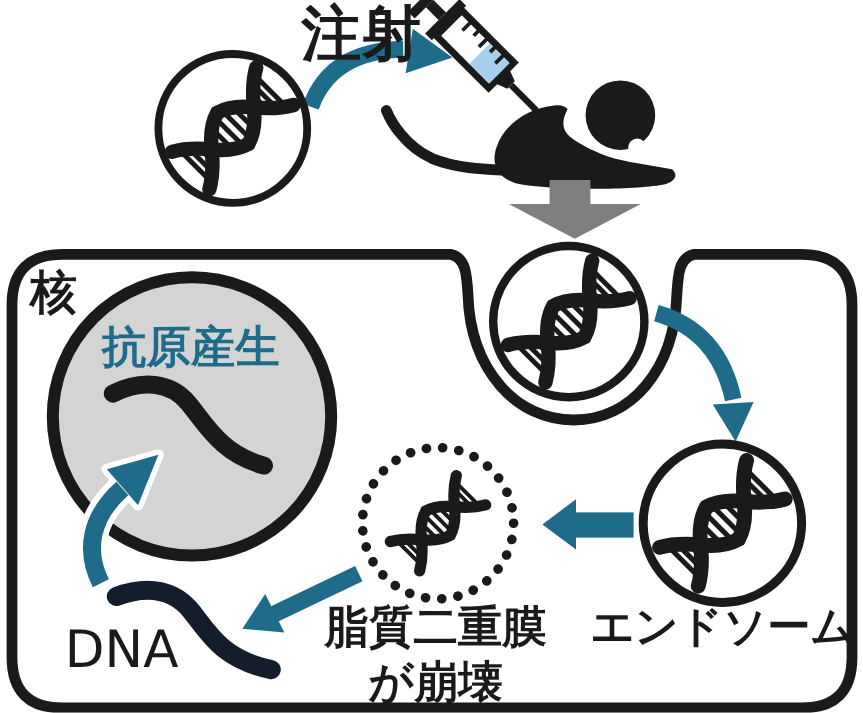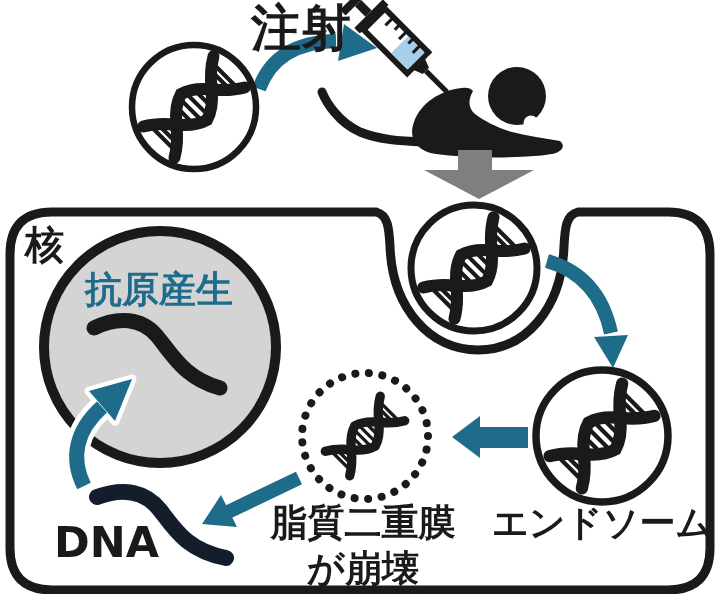--- a/index.html
+++ b/index.html
@@ -9,21 +9,21 @@
   }
   .canvas svg{position:absolute;left:0;top:0;}
   .lbl{
     position:absolute;line-height:1;white-space:nowrap;color:#1a1a1a;
     font-weight:600;letter-spacing:0;
   }
   .lbl-injection{left:251px;top:3px;font-size:50px;}
   .lbl-cell{left:15px;top:156px;font-size:39px;}
   .lbl-nucleus{left:25px;top:225px;font-size:39px;}
   .lbl-antigen{left:85px;top:271px;font-size:37px;color:#1e6b8a;}
-  .lbl-dna{left:54px;top:521px;font-size:43px;font-weight:700;}
+  .lbl-dna{left:54px;top:521px;font-size:43px;font-weight:400;}
   .lbl-lipid{left:258px;top:500px;width:210px;text-align:center;font-size:37px;line-height:46px;white-space:normal;}
   .lbl-endosome{left:492px;top:505px;font-size:36px;}
 </style>
 </head>
 <body>
 
 <div class="canvas">
 
   <svg width="719" height="594" viewBox="0 0 719 594">
     <defs>

